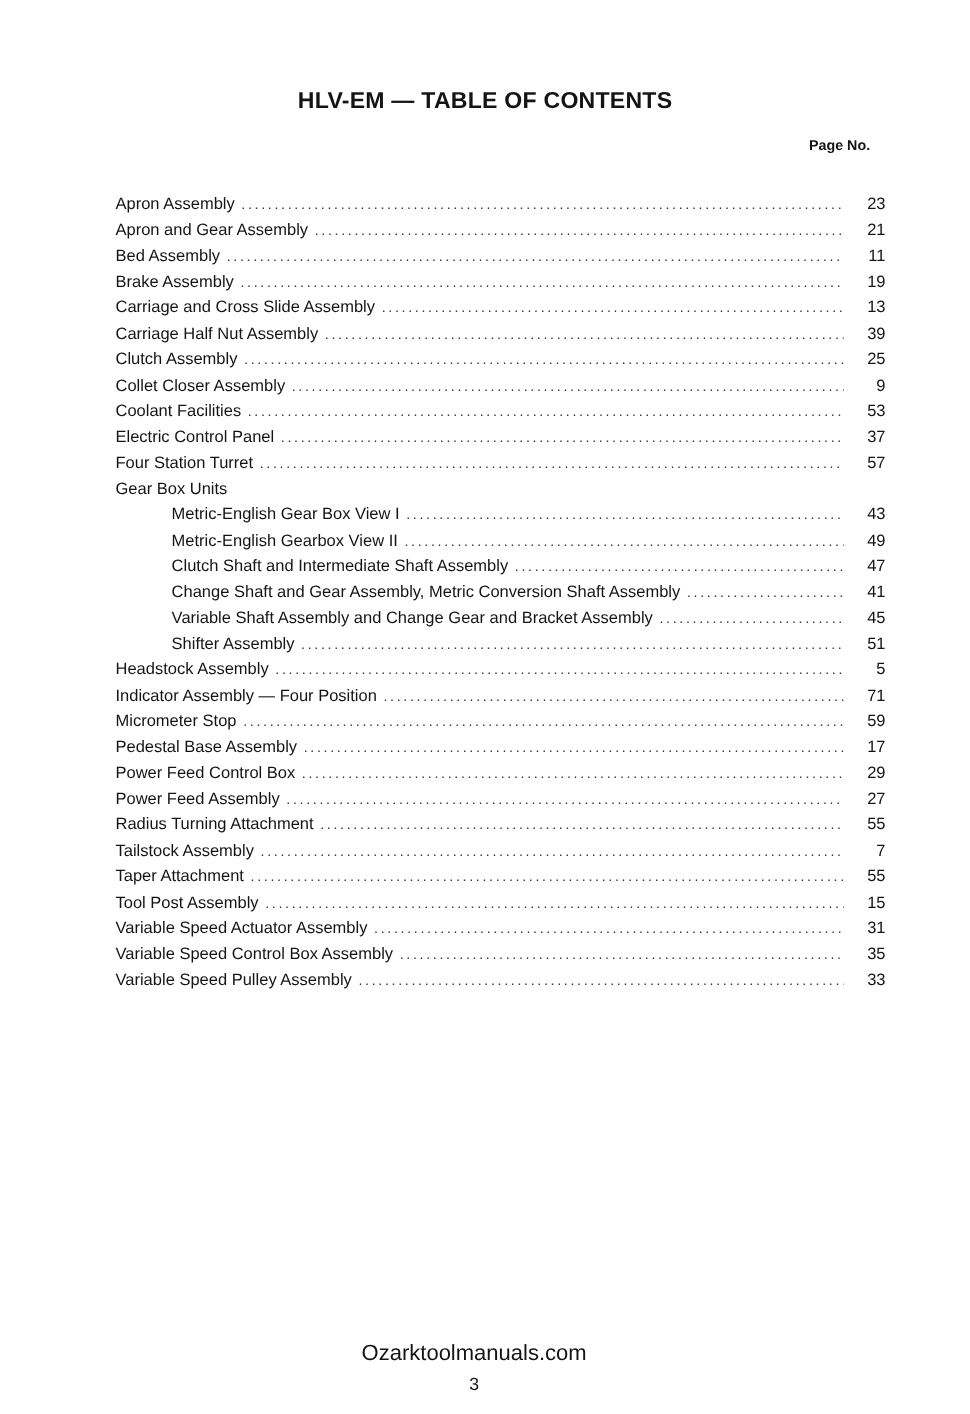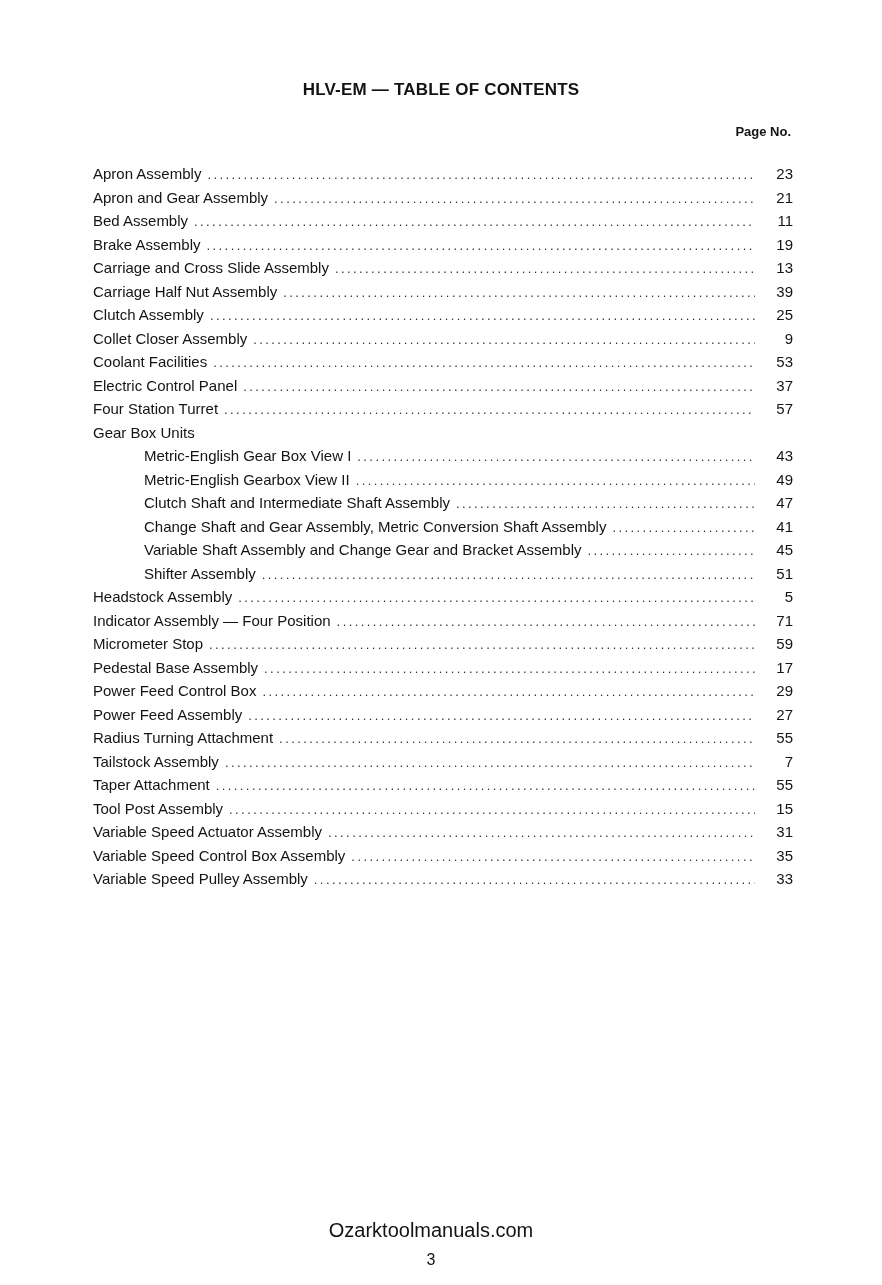--- a/index.html
+++ b/index.html
@@ -15,37 +15,37 @@
       font-family: "Liberation Sans", sans-serif;
       color: #141414;
     }
     .title {
       position: absolute;
       top: 80px;
       left: 0;
       width: 882px;
       text-align: center;
       font-weight: bold;
-      font-size: 17px;
+      font-size: 21px;
       letter-spacing: 0.2px;
       margin: 0;
     }
     .page-col-header {
       position: absolute;
       top: 124px;
       right: 91px;
       font-weight: bold;
       font-size: 13px;
     }
     .toc {
       position: absolute;
       top: 162px;
       left: 93px;
       width: 700px;
-      margin: 0;
+      margin: 12px;
       padding: 0;
       list-style: none;
     }
     .toc-row {
       display: flex;
       align-items: baseline;
       height: 23.5px;
       font-size: 15px;
       line-height: 23.5px;
     }

